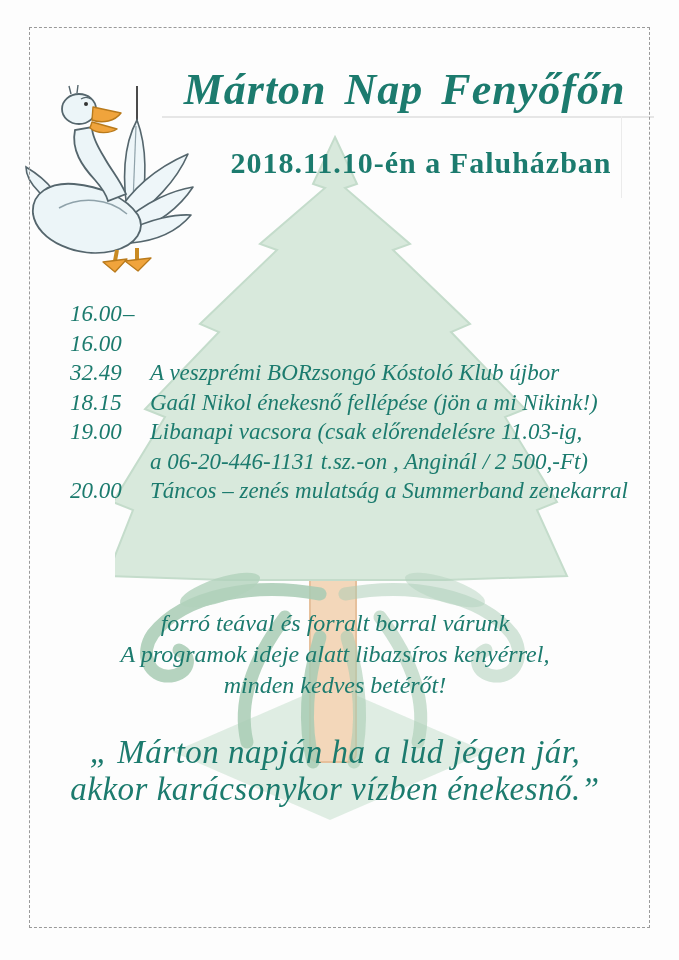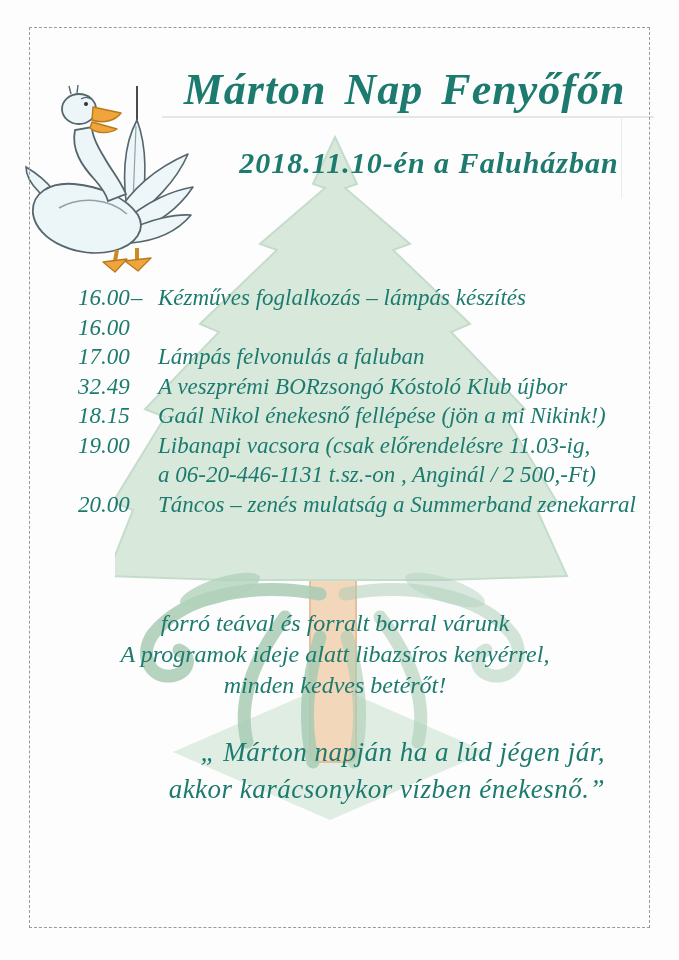--- a/index.html
+++ b/index.html
@@ -10,35 +10,35 @@
   .frame{position:absolute;left:29px;top:27px;width:619px;height:899px;border:1px dashed #9a9a9a;z-index:3;}
   .hline{position:absolute;left:162px;top:116px;width:492px;height:2px;background:#e6e6e6;z-index:1;}
   .vline{position:absolute;left:621px;top:116px;width:1px;height:82px;background:#ebebeb;z-index:1;}
   .watermark{position:absolute;left:115px;top:122px;width:500px;height:700px;z-index:0;}
   .goose{position:absolute;left:25px;top:82px;width:170px;height:192px;z-index:2;}
   .title{
     position:absolute;left:152px;top:64px;width:505px;margin:0;text-align:center;z-index:2;
     font-size:44px;font-weight:700;font-style:italic;word-spacing:6px;letter-spacing:1px;
   }
   .subtitle{
-    position:absolute;left:193px;top:146px;width:472px;margin:0;text-align:center;z-index:2;
-    font-size:30px;font-weight:700;font-style:italic;letter-spacing:1px;
+    position:absolute;left:185px;top:146px;width:472px;margin:0;text-align:center;z-index:2;
+    font-size:30px;font-weight:700;letter-spacing:1px;
   }
-  .program{position:absolute;left:70px;top:283px;width:582px;z-index:2;
-    font-size:23px;font-style:italic;line-height:29.5px;margin-left:8px;}
+  .program{position:absolute;left:70px;top:299px;width:582px;z-index:2;
+    font-size:23px;font-style:italic;line-height:29.5px;}
   .prow{display:flex;align-items:flex-start;}
   .ptime{flex:0 0 53px;}
   .psep{flex:0 0 27px;}
   .pdesc{flex:1;}
   .pline{display:block;}
   .note{position:absolute;left:65px;top:608px;width:540px;text-align:center;z-index:2;
     font-size:24px;font-style:italic;line-height:31px;}
   .note p,.quote p{margin:0;}
-  .quote{position:absolute;left:65px;top:734px;width:540px;text-align:right;z-index:2;
-    font-size:27px;font-style:italic;line-height:37px;letter-spacing:0.5px;}
+  .quote{position:absolute;left:65px;top:734px;width:540px;text-align:center;z-index:2;
+    font-size:33px;font-style:italic;line-height:37px;letter-spacing:0.5px;}
 </style>
 </head>
 <body>
 
 <div class="poster">
 
   <div class="frame"></div>
   <div class="hline"></div>
   <div class="vline"></div>
 
@@ -97,34 +97,24 @@
     </g>
   </svg>
 
   <h1 class="title">Márton Nap Fenyőfőn</h1>
   <h2 class="subtitle">2018.11.10-én a Faluházban</h2>
 
   <div class="program">
     <div class="prow">
       <span class="ptime">16.00</span>
       <span class="psep">–</span>
-      <span class="pdesc">
-        <span class="pline">Kézműves foglalkozás – lámpás készítés</span>
-      </span>
     </div>
     <div class="prow">
       <span class="ptime">16.00</span>
       <span class="psep"></span>
-    </div>
-    <div class="prow">
-      <span class="ptime">17.00</span>
-      <span class="psep"></span>
-      <span class="pdesc">
-        <span class="pline">Lámpás felvonulás a faluban</span>
-      </span>
     </div>
     <div class="prow">
       <span class="ptime">32.49</span>
       <span class="psep"></span>
       <span class="pdesc">
         <span class="pline">A veszprémi BORzsongó Kóstoló Klub újbor</span>
       </span>
     </div>
     <div class="prow">
       <span class="ptime">18.15</span>

